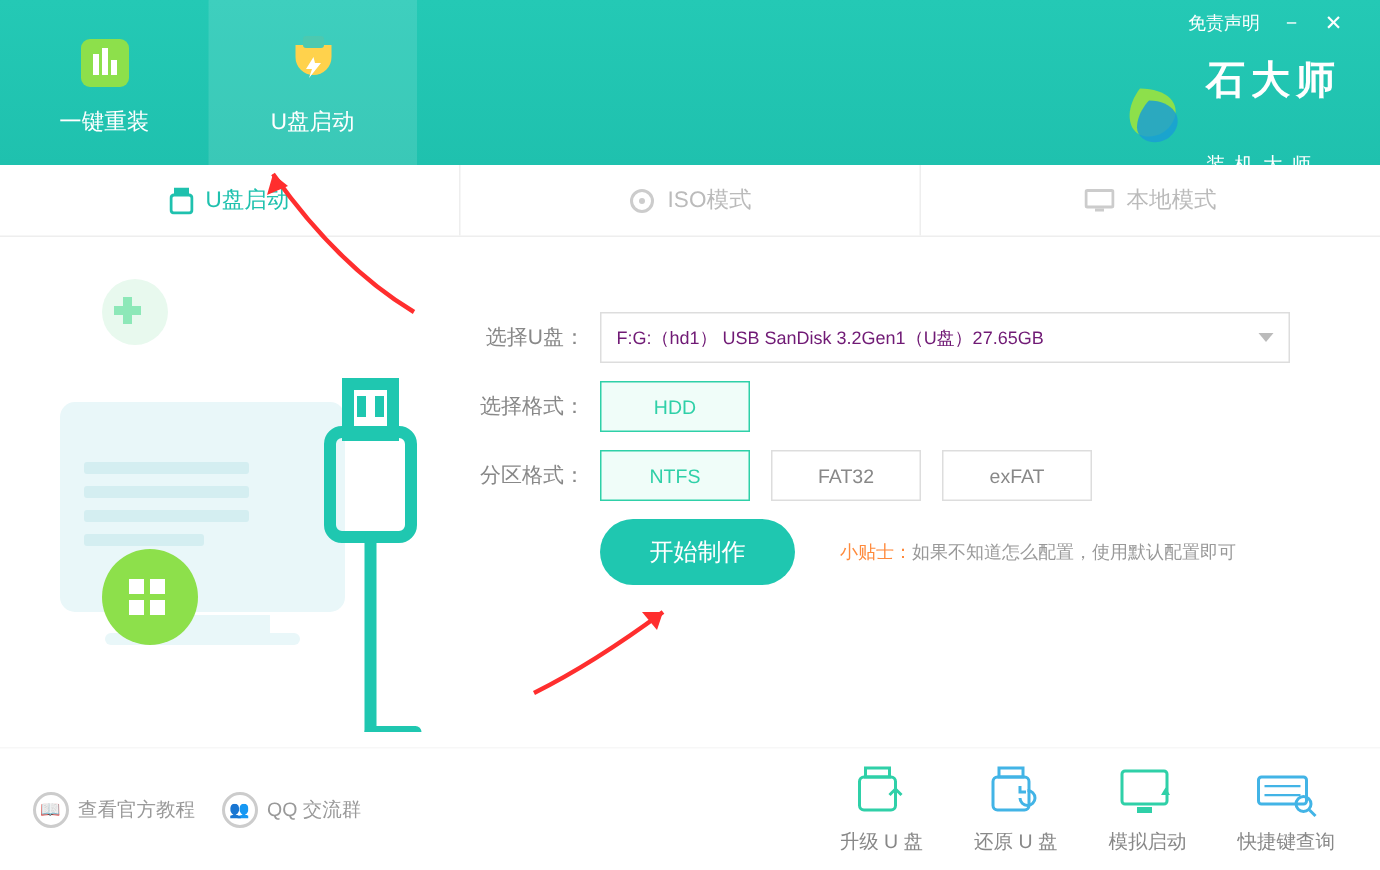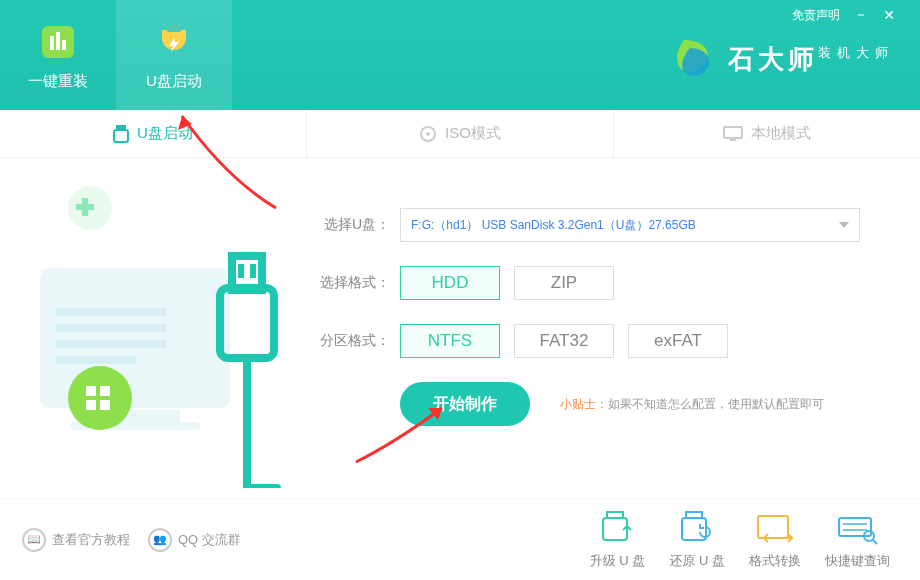--- a/index.html
+++ b/index.html
@@ -1,53 +1,53 @@
 <!DOCTYPE html>
 <html><head>
 <meta charset="utf-8">
 <style>
 * { margin: 0; padding: 0; box-sizing: border-box; font-family: "Microsoft YaHei", sans-serif; }
 body { width: 920px; height: 580px; background: #fff; overflow: hidden; position: relative; }
 
 .header { height: 110px; background: linear-gradient(to bottom, #24c9b5, #1fc1ae); display: flex; position: relative; }
 .header-right { position: absolute; right: 24px; top: 6px; display: flex; align-items: center; gap: 14px; color: #fff; font-size: 12px; }
 .win-btn { color: #fff; cursor: pointer; font-size: 14px; width: 14px; text-align: center; }
-.nav-item { width: 116px; display: flex; flex-direction: column; align-items: center; justify-content: center; color: #fff; font-size: 15px; gap: 8px; cursor: pointer; }
+.nav-item { width: 139px; display: flex; flex-direction: column; align-items: center; justify-content: center; color: #fff; font-size: 15px; gap: 8px; cursor: pointer; }
 .nav-item.active { background: rgba(255,255,255,0.12); }
 .nav-icon { width: 44px; height: 44px; display: flex; align-items: center; justify-content: center; }
 .brand { position: absolute; right: 26px; top: 36px; display: flex; align-items: center; gap: 10px; color: #fff; }
-.brand-text { display: flex; flex-direction: row; }
+.brand-text { display: flex; flex-direction: column; gap: 28px; }
 .brand-title { font-size: 26px; font-weight: bold; letter-spacing: 4px; }
 .brand-sub { font-size: 13px; letter-spacing: 6px; margin-top: 2px; }
 
 .tabs { height: 48px; display: flex; border-bottom: 1px solid #eee; }
 .tab { flex: 1; display: flex; align-items: center; justify-content: center; gap: 8px; font-size: 15px; color: #bbb; cursor: pointer; border-right: 1px solid #eee; }
 .tab:last-child { border-right: none; }
 .tab.active { color: #1fc1ae; }
 
 .content { position: relative; padding: 20px 0 0 0; height: 340px; }
 .illustration { position: absolute; left: 20px; top: 10px; width: 270px; height: 320px; }
 
 .form { margin-left: 310px; width: 580px; padding-top: 30px; }
-.row { display: flex; align-items: center; margin-bottom: 24px; }
+.row { display: flex; align-items: center; margin-bottom: 12px; }
 .row-label { width: 80px; text-align: right; color: #888; font-size: 14px; margin-right: 10px; }
-.select-box { flex: 0 0 460px; height: 34px; border: 1px solid #ddd; display: flex; align-items: center; padding: 0 10px; color: #3b82f6; font-size: 12px; justify-content: space-between; cursor: pointer; }
-.opt-btn { width: 100px; height: 34px; border: 1px solid #ddd; display: flex; align-items: center; justify-content: center; font-size: 17px; color: #888; margin-right: 14px; cursor: pointer; }
+.select-box { flex: 0 0 460px; height: 34px; border: 1px solid #ddd; display: flex; align-items: center; padding: 0 10px; color: #701a75; font-size: 12px; justify-content: space-between; cursor: pointer; }
+.opt-btn { width: 100px; height: 34px; border: 1px solid #ddd; display: flex; align-items: center; justify-content: center; font-size: 13px; color: #888; margin-right: 14px; cursor: pointer; }
 .opt-btn.selected { border-color: #2fd0a8; color: #2fd0a8; background: #f0fdf9; }
 
 .action-row { display: flex; align-items: center; margin-top: 10px; margin-left: 90px; gap: 30px; }
-.start-btn { width: 130px; height: 44px; border-radius: 22px; background: #1fc7b0; color: #fff; display: flex; align-items: center; justify-content: center; font-size: 16px; cursor: pointer; font-weight: bold; }
+.start-btn { width: 130px; height: 44px; border-radius: 22px; background: #1fc7b0; color: #fff; display: flex; align-items: center; justify-content: center; font-size: 16px; cursor: pointer; }
 .tip { font-size: 12px; color: #999; }
 .tip-label { color: #ff8a3c; }
 
 .footer { position: absolute; bottom: 0; left: 0; right: 0; height: 82px; border-top: 1px solid #f7f7f7; display: flex; align-items: center; }
 .footer-left { display: flex; gap: 18px; margin-left: 22px; }
 .footer-link { display: flex; align-items: center; gap: 6px; color: #999; font-size: 13px; cursor: pointer; }
 .footer-link-icon { width: 24px; height: 24px; border: 2px solid #ccc; border-radius: 50%; display: flex; align-items: center; justify-content: center; font-size: 11px; color: #ccc; }
-.footer-actions { margin-left: auto; margin-right: 30px; display: flex; gap: 24px; }
+.footer-actions { margin-left: auto; margin-right: 30px; display: flex; gap: 34px; }
 .action-item { display: flex; flex-direction: column; align-items: center; gap: 6px; color: #888; font-size: 13px; cursor: pointer; }
 .action-icon { width: 42px; height: 36px; }
 
 .arrow { position: absolute; pointer-events: none; }
 .arrow1 { left: 166px; top: 108px; }
 .arrow2 { left: 346px; top: 402px; }
 
 .chevron-down { width: 0; height: 0; border-left: 5px solid transparent; border-right: 5px solid transparent; border-top: 6px solid #bbb; }
 </style>
 </head>
@@ -154,21 +154,20 @@
       <div class="row-label">选择U盘：</div>
       <div class="select-box">
         <span>F:G:（hd1） USB SanDisk 3.2Gen1（U盘）27.65GB</span>
         <span class="chevron-down"></span>
       </div>
     </div>
 
     <div class="row">
       <div class="row-label">选择格式：</div>
       <div class="opt-btn selected">HDD</div>
-      <div class="opt-btn">ZIP</div>
     </div>
 
     <div class="row">
       <div class="row-label">分区格式：</div>
       <div class="opt-btn selected">NTFS</div>
       <div class="opt-btn">FAT32</div>
       <div class="opt-btn">exFAT</div>
     </div>
 
     <div class="action-row">
@@ -204,24 +203,25 @@
     <div class="action-item">
       <svg class="action-icon" viewBox="0 0 42 36">
           <rect x="10" y="2" width="16" height="6" fill="none" stroke="#42b4e6" stroke-width="2"></rect>
           <rect x="6" y="8" width="24" height="22" rx="3" fill="none" stroke="#42b4e6" stroke-width="2"></rect>
           <path d="M24 22 a5 5 0 1 0 5 -5 M24 14 l0 4 l4 0" stroke="#42b4e6" stroke-width="2" fill="none"></path>
         </svg>
       <span>还原 U 盘</span>
     </div>
     <div class="action-item">
       <svg class="action-icon" viewBox="0 0 42 36">
-          <rect x="4" y="6" width="30" height="22" rx="2" fill="none" stroke="#f5b942" stroke-width="2"></rect>
-          <path d="M14 24 l-4 4 l4 4 M34 24 l4 4 l-4 4 M10 28 h28" stroke="#f5b942" stroke-width="2" fill="none"></path>
-        </svg>
-      <span>格式转换</span>
+          <rect x="4" y="4" width="30" height="22" rx="2" fill="none" stroke="#2fd0a8" stroke-width="2"></rect>
+          <rect x="14" y="28" width="10" height="4" fill="#2fd0a8"></rect>
+          <path d="M30 20 l6 0 l-3 -5 z" fill="#2fd0a8"></path>
+        </svg>
+      <span>模拟启动</span>
     </div>
     <div class="action-item">
       <svg class="action-icon" viewBox="0 0 42 36">
           <rect x="2" y="8" width="32" height="18" rx="2" fill="none" stroke="#42b4e6" stroke-width="2"></rect>
           <line x1="6" y1="14" x2="30" y2="14" stroke="#42b4e6" stroke-width="1.5"></line>
           <line x1="6" y1="20" x2="30" y2="20" stroke="#42b4e6" stroke-width="1.5"></line>
           <circle cx="32" cy="26" r="5" fill="none" stroke="#42b4e6" stroke-width="2"></circle>
           <line x1="36" y1="30" x2="40" y2="34" stroke="#42b4e6" stroke-width="2"></line>
         </svg>
       <span>快捷键查询</span>

